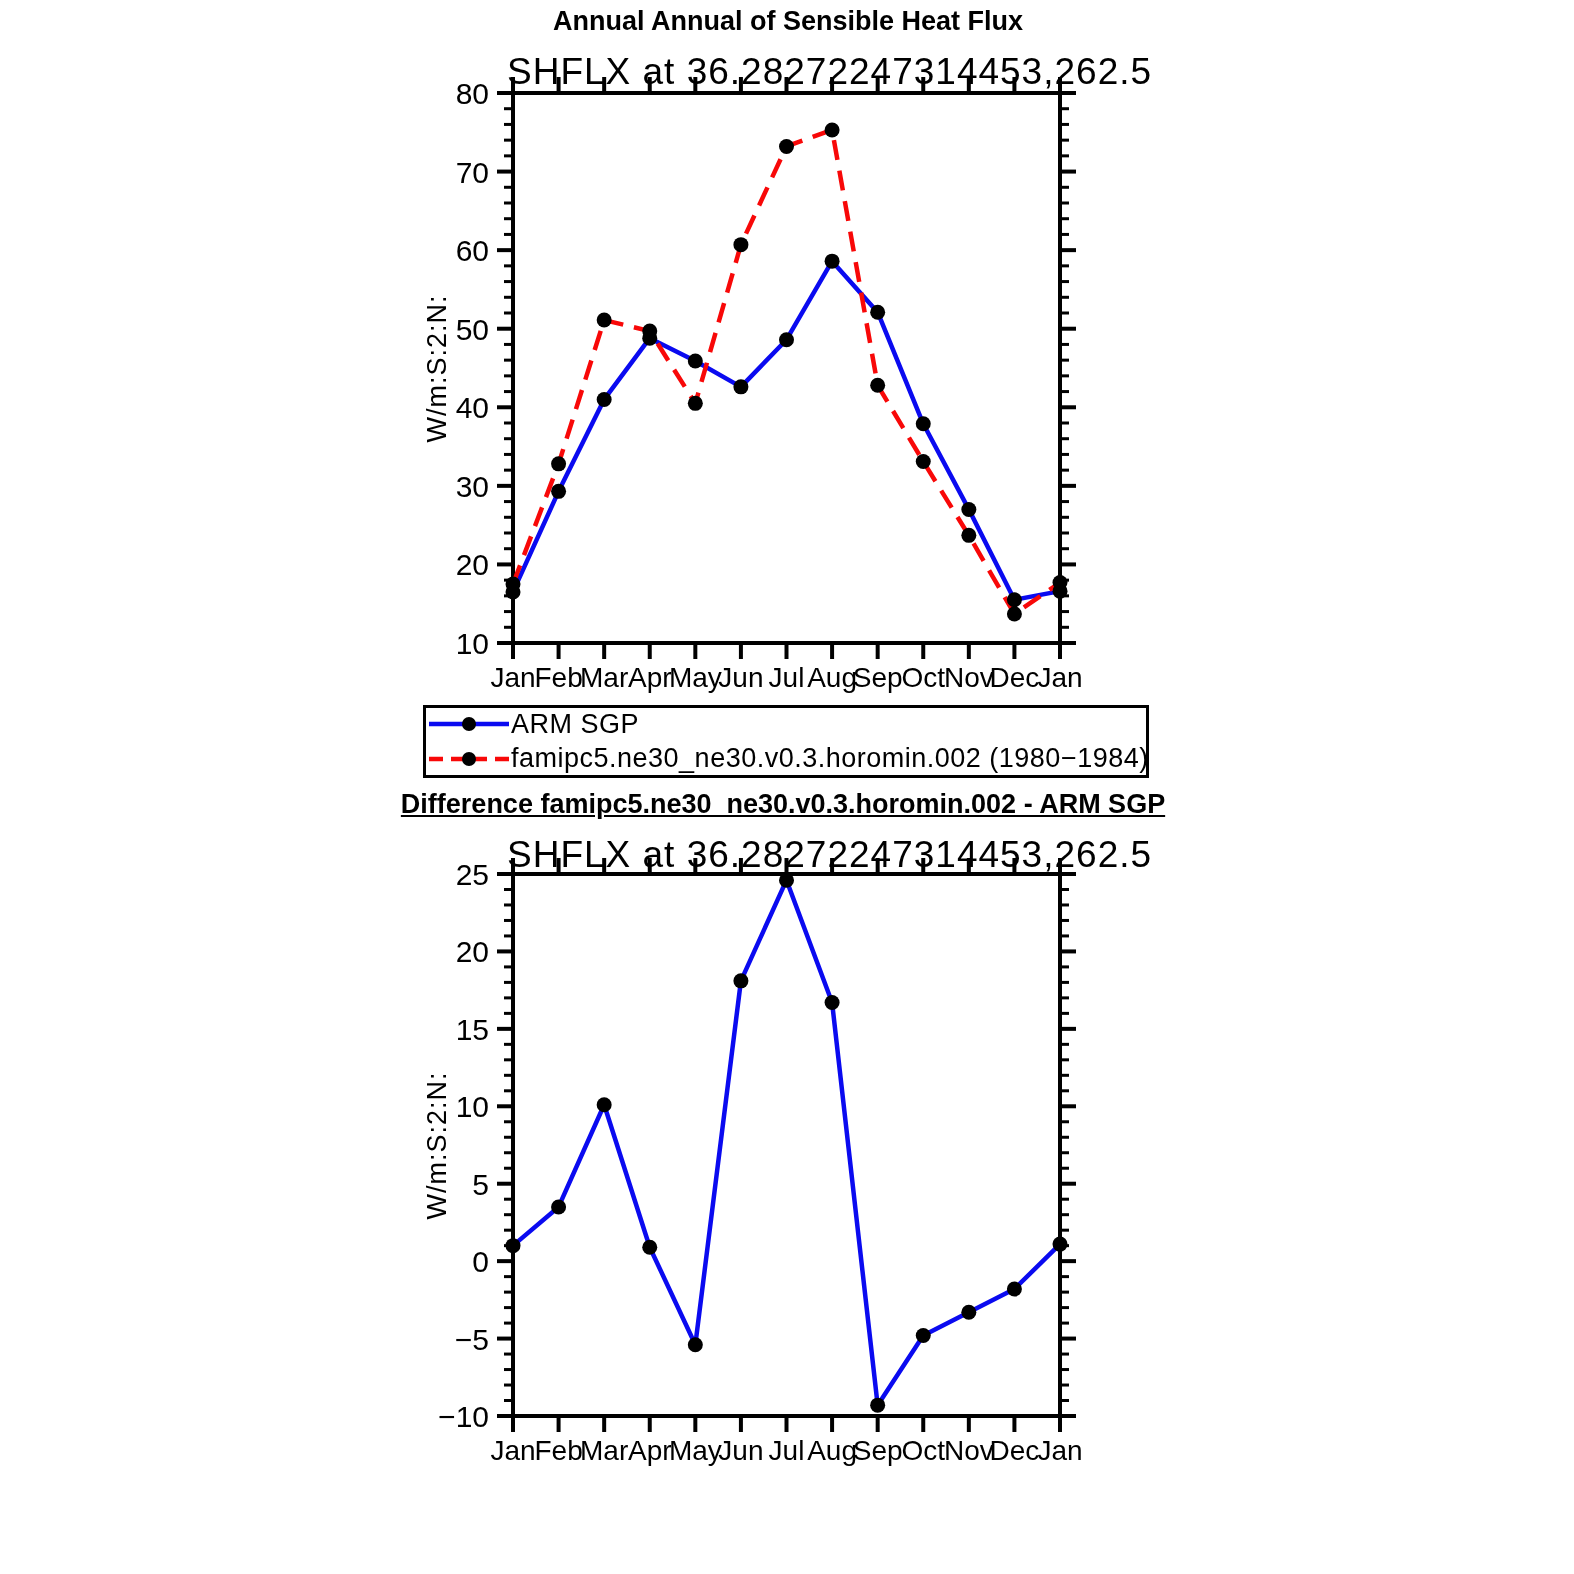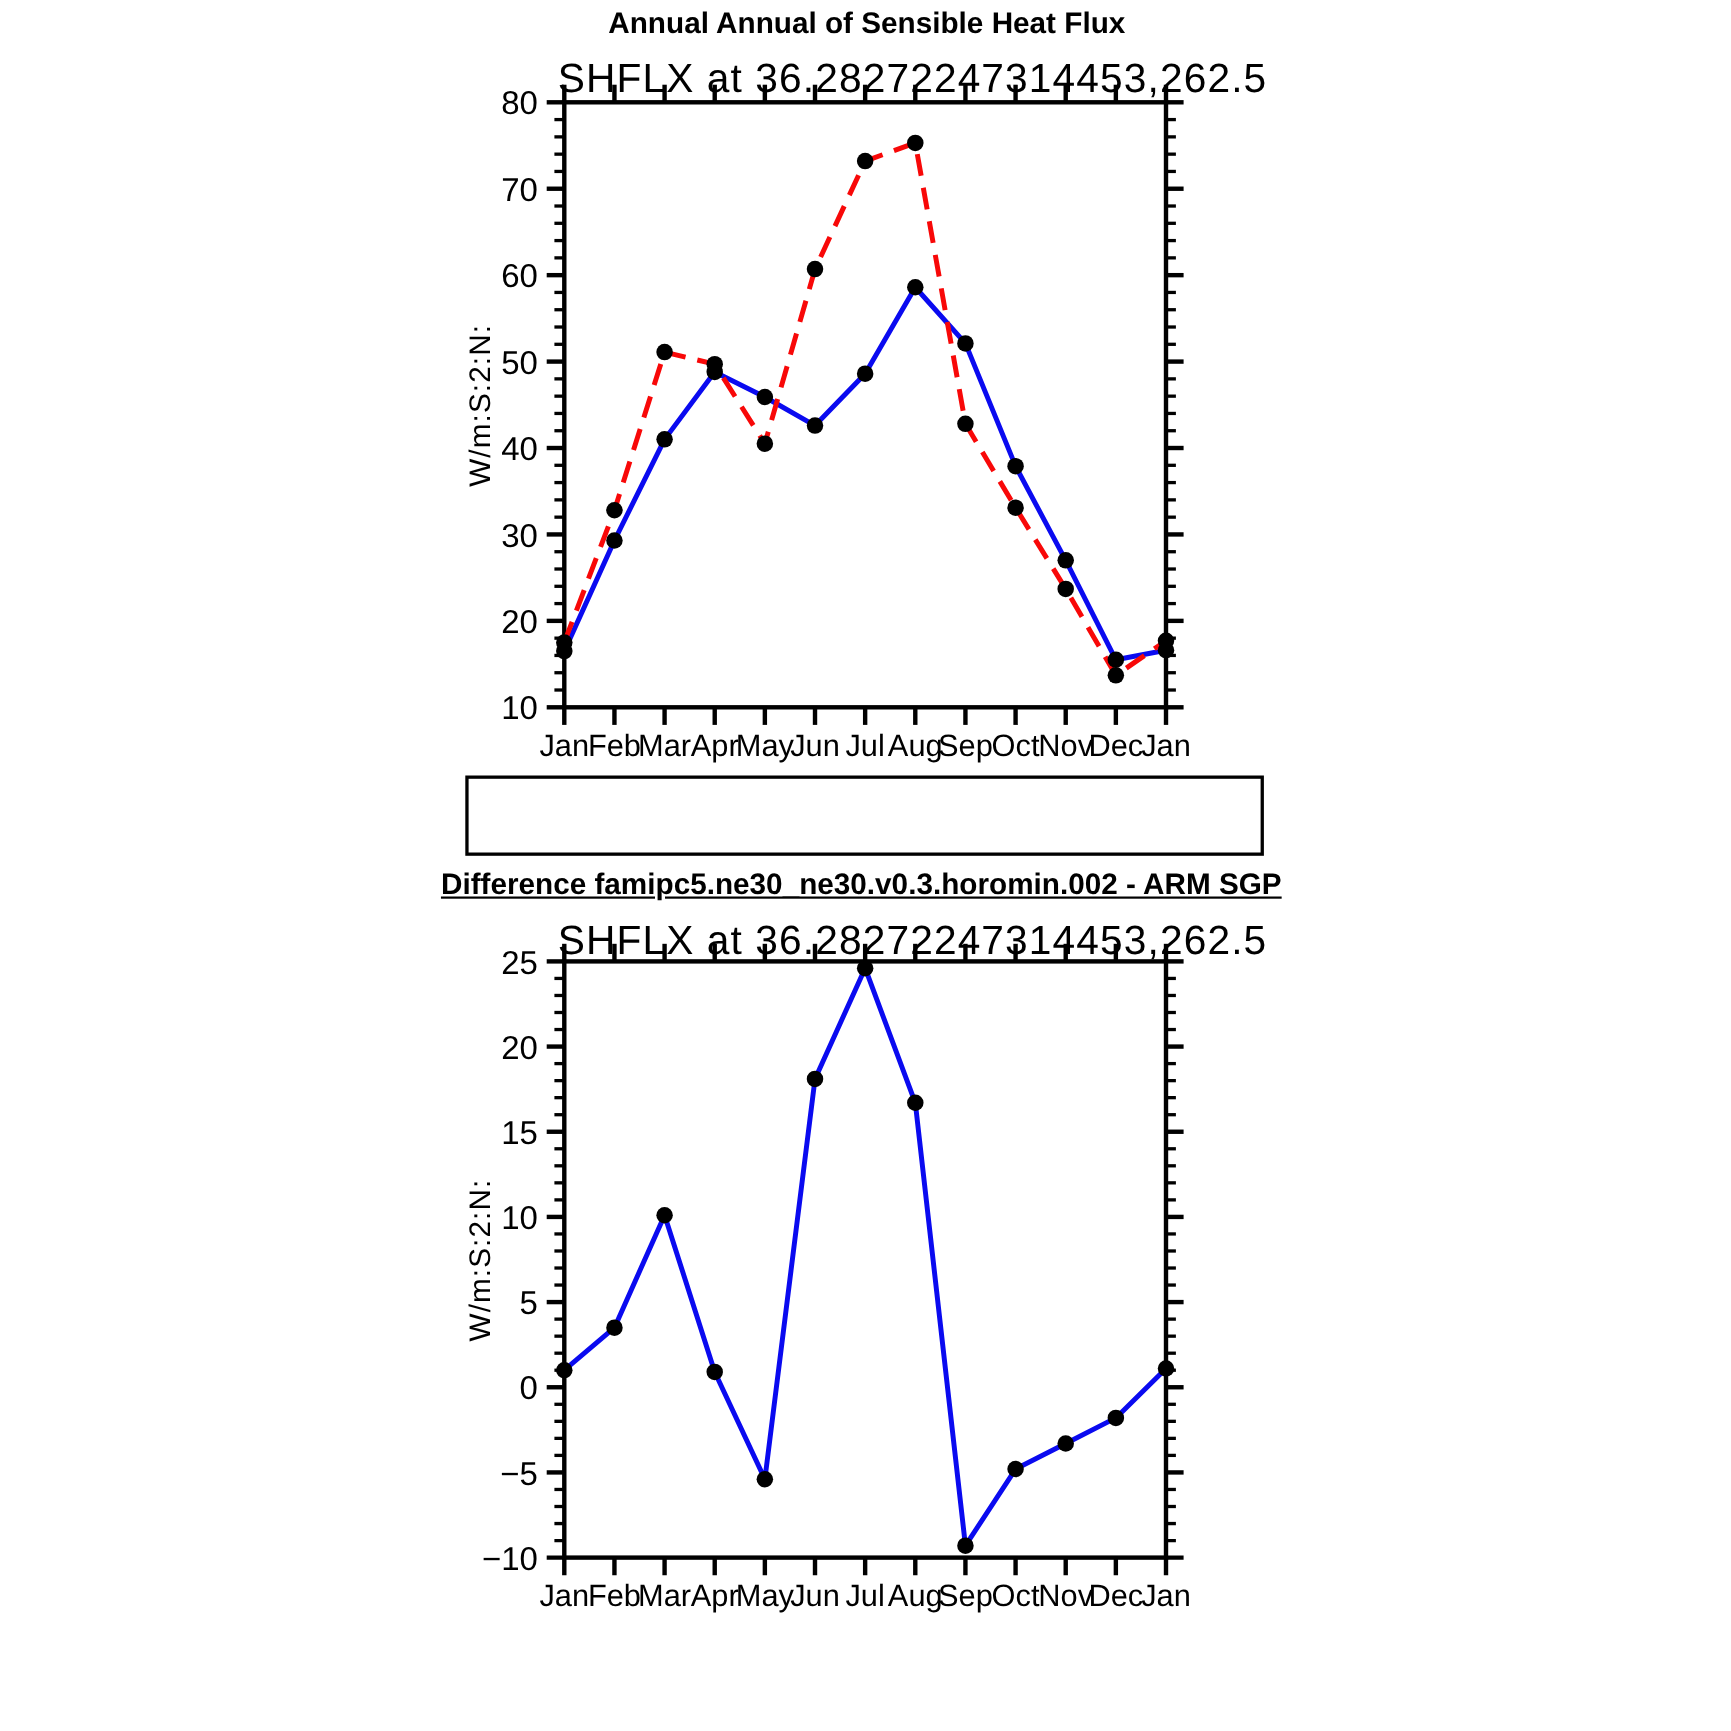--- a/index.html
+++ b/index.html
@@ -316,19 +316,33 @@
         <circle cx="832.0833333333333" cy="1002.5314285714286" r="7.5" fill="#000000"></circle>
         <circle cx="877.6666666666667" cy="1405.1599999999999" r="7.5" fill="#000000"></circle>
         <circle cx="923.25" cy="1335.4742857142858" r="7.5" fill="#000000"></circle>
         <circle cx="968.8333333333333" cy="1312.2457142857143" r="7.5" fill="#000000"></circle>
         <circle cx="1014.4166666666667" cy="1289.017142857143" r="7.5" fill="#000000"></circle>
         <circle cx="1060" cy="1244.1085714285714" r="7.5" fill="#000000"></circle>
       </g>
   </svg>
 
   <div class="legend">
+    <div class="legend-row">
+      <svg class="lsample" width="84" height="22">
+        <line id="lsline0" x1="2" y1="11" x2="82" y2="11" stroke-width="4.5" stroke="#0a0af0"></line>
+        <circle id="lsdot0" cx="42" cy="11" r="7" fill="#000000"></circle>
+      </svg>
+      <span class="ltext">ARM SGP</span>
+    </div>
+    <div class="legend-row">
+      <svg class="lsample" width="84" height="22">
+        <line id="lsline1" x1="2" y1="11" x2="82" y2="11" stroke-width="4.5" stroke-dasharray="14 8" stroke="#f80808"></line>
+        <circle id="lsdot1" cx="42" cy="11" r="7" fill="#000000"></circle>
+      </svg>
+      <span class="ltext">famipc5.ne30_ne30.v0.3.horomin.002 (1980−1984)</span>
+    </div>
   </div>
 
   <div id="title2" class="btitle">Difference famipc5.ne30_ne30.v0.3.horomin.002 - ARM SGP</div>
   <div id="sub2" class="subtitle">SHFLX at 36.28272247314453,262.5</div>
   <div id="ylab2" class="ylabel">W/m:S:2:N:</div>
 
 </div>
 
 </body></html>

